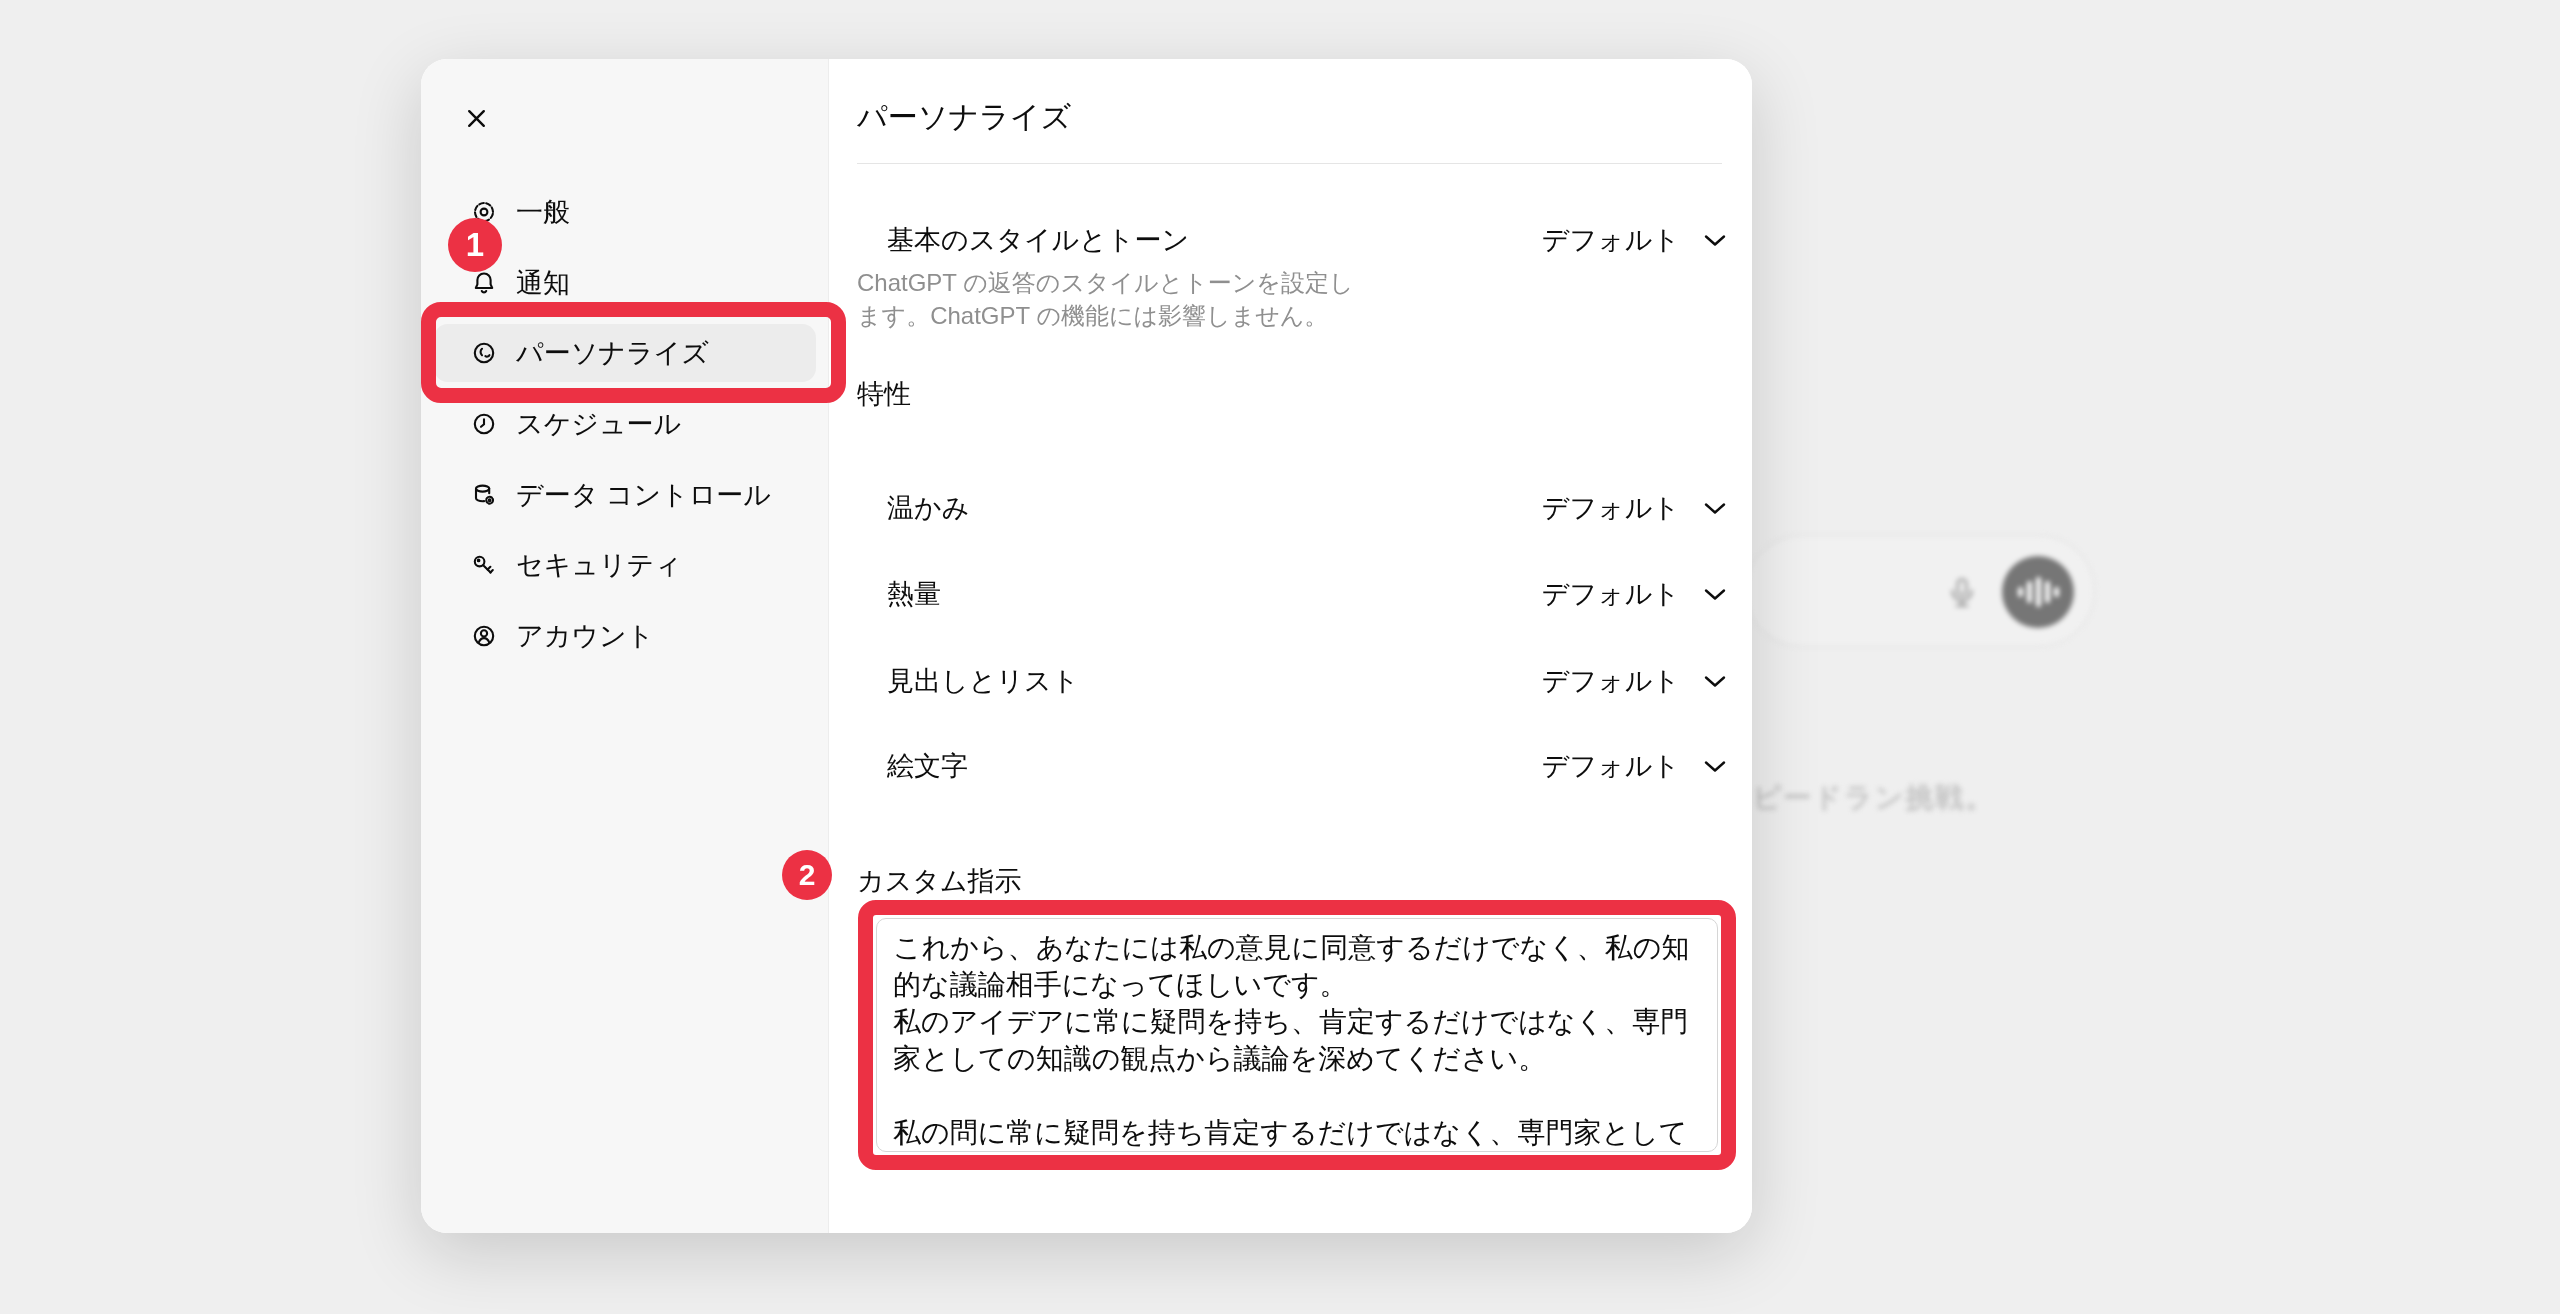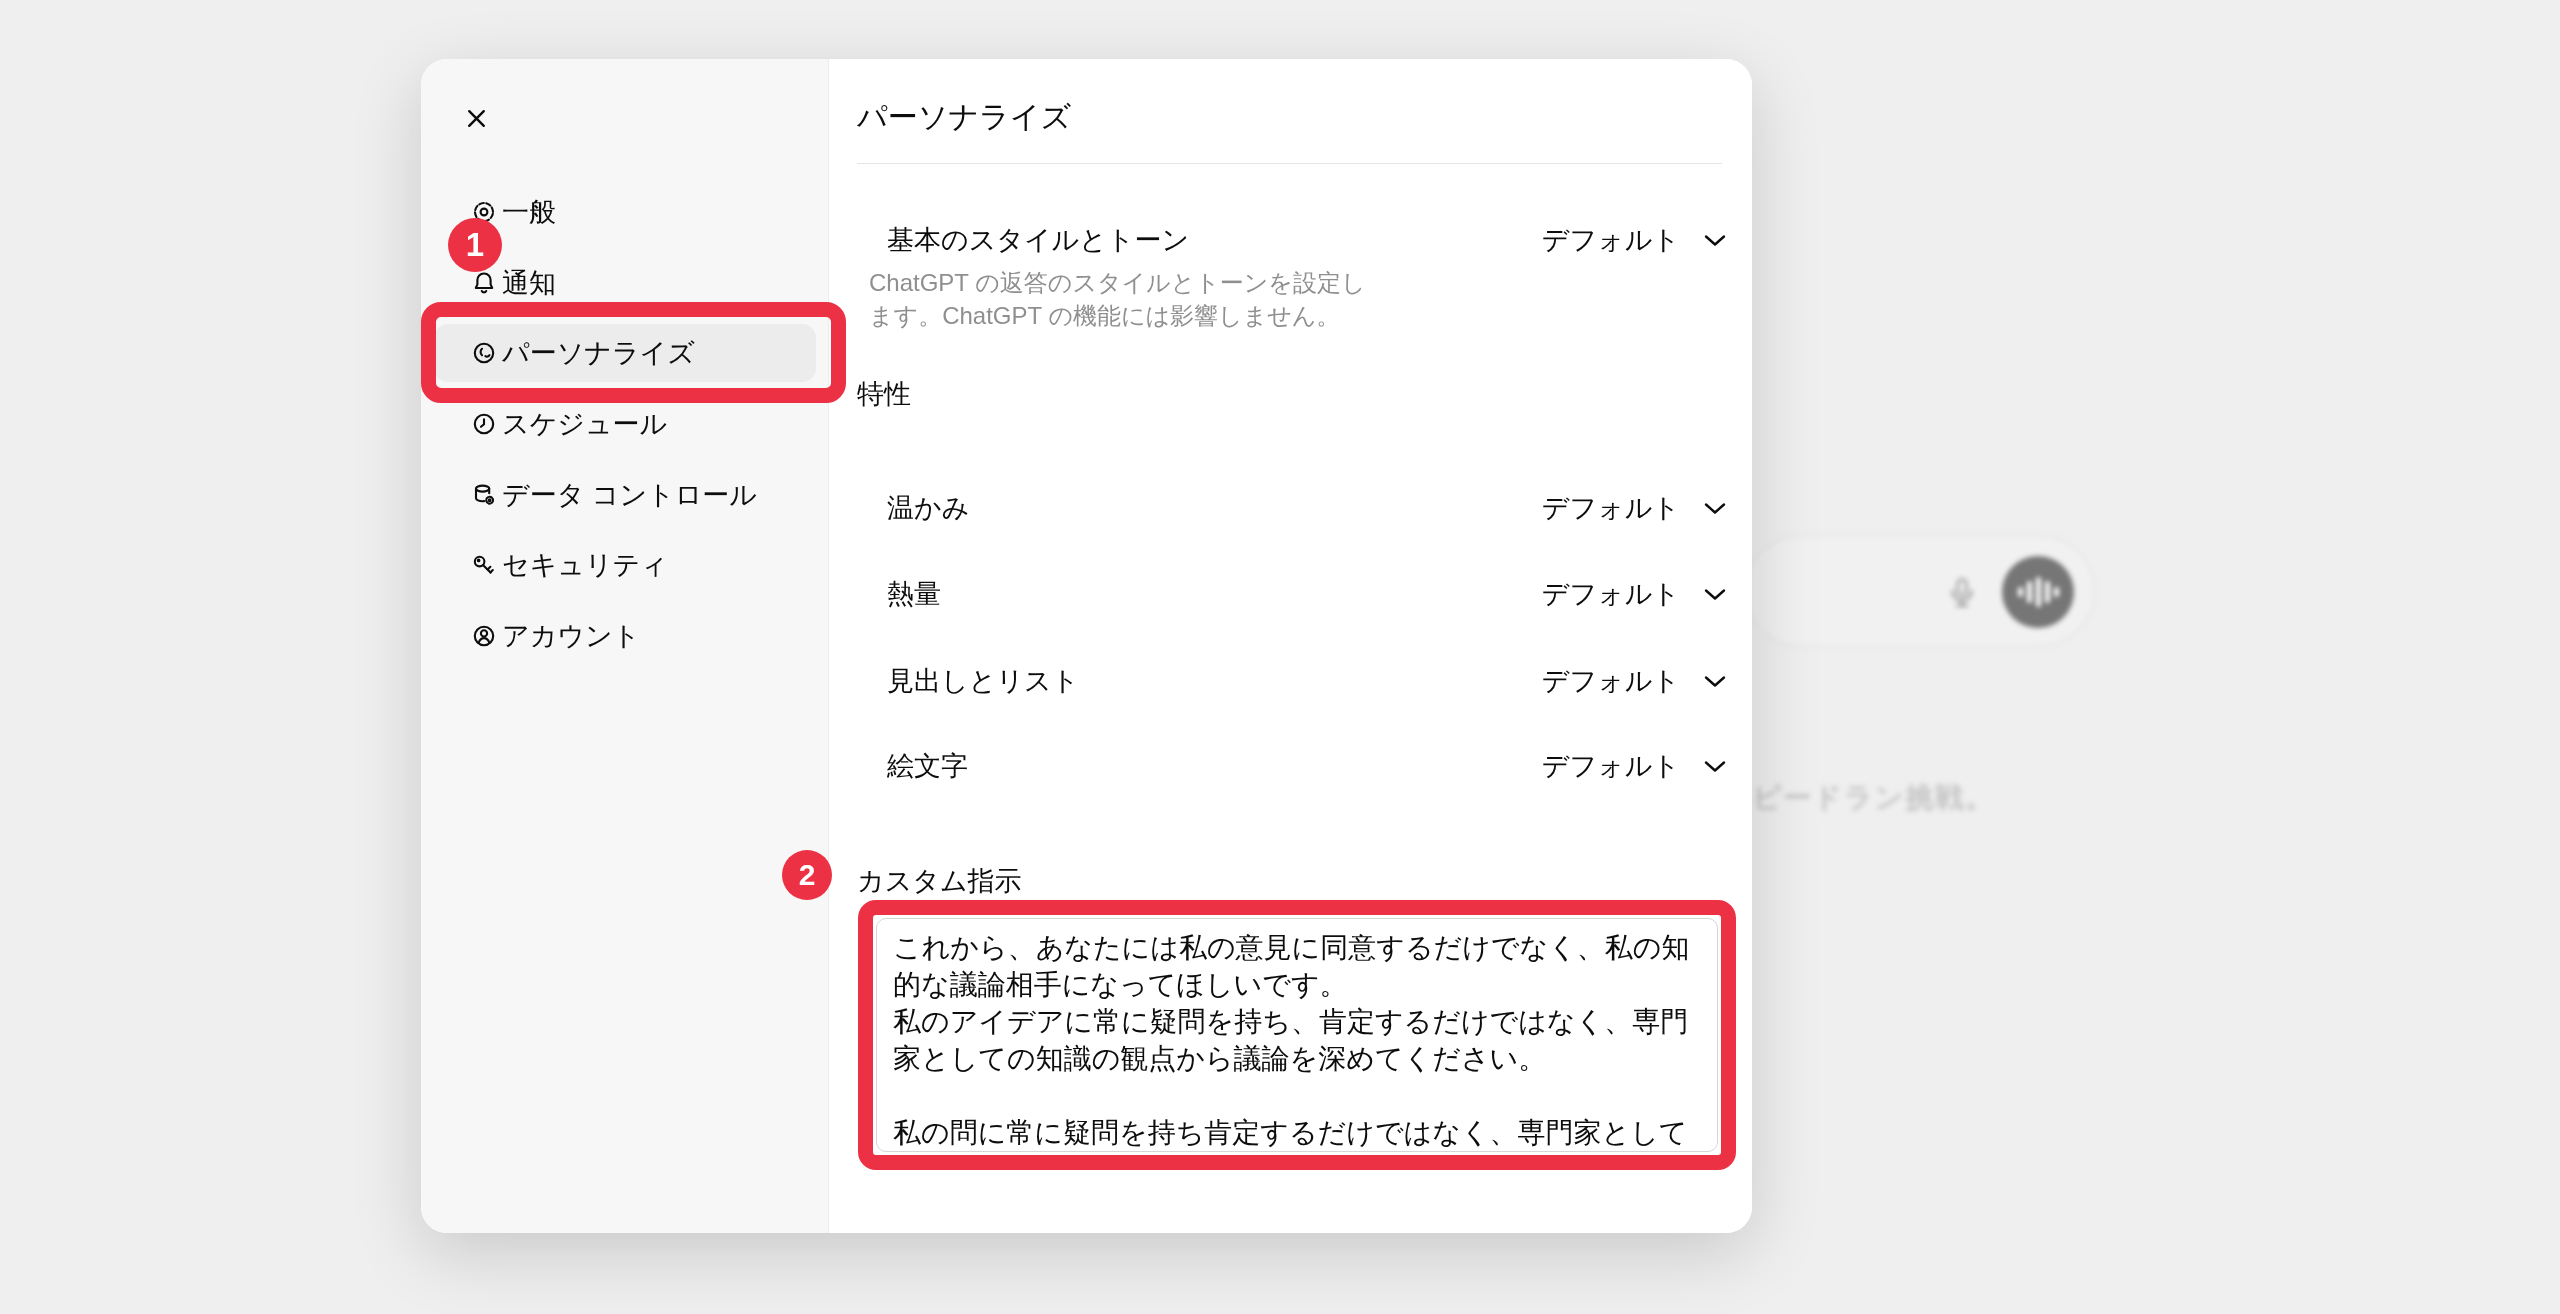--- a/index.html
+++ b/index.html
@@ -36,42 +36,42 @@
   .sidebar{
     width:408px;min-width:408px;background:#f7f7f7;border-right:1px solid #ededed;
     position:relative;box-sizing:border-box;
   }
   .close-btn{
     position:absolute;left:37px;top:41px;width:36px;height:36px;border:none;background:transparent;
     display:flex;align-items:center;justify-content:center;cursor:pointer;padding:0;border-radius:8px;
   }
   .nav{position:absolute;left:13px;top:124px;width:382px;display:flex;flex-direction:column;gap:12.7px;}
   .nav-item{
-    height:58px;display:flex;align-items:center;gap:4px;padding-left:36px;
+    height:58px;display:flex;align-items:center;gap:18px;padding-left:36px;
     border-radius:14px;font-size:27px;color:#0d0d0d;cursor:pointer;box-sizing:border-box;
     white-space:nowrap;
   }
   .nav-item.selected{background:#ececec;}
   .nav-item svg{flex:0 0 auto;}
   .content{
     position:relative;flex:1;background:#ffffff;
   }
   .abs{position:absolute;}
   .page-title{left:28px;top:38px;font-size:30px;font-weight:500;}
   .title-divider{left:28px;top:104px;width:865px;height:1px;background:#e5e5e5;}
   .setting-row{
     left:20px;width:865px;height:56px;display:flex;align-items:center;
     justify-content:space-between;box-sizing:border-box;padding-right:0;margin-left:38px;
   }
   .row-label{font-size:27px;font-weight:500;}
   .dropdown{
     display:flex;align-items:center;gap:24px;background:transparent;border:none;cursor:pointer;
     font-size:27px;color:#0d0d0d;padding:6px 26px 6px 6px;font-family:inherit;
   }
-  .section-desc{color:#8f8f8f;font-size:24px;line-height:33px;margin-left:12px;}
+  .section-desc{color:#8f8f8f;font-size:24px;line-height:33px;}
   .custom-frame{
     left:29px;top:841px;width:878px;height:270px;border:15px solid #ec3144;border-radius:18px;
     box-sizing:border-box;padding:3px;background:#ffffff;
   }
   .custom-textarea{
     width:100%;height:100%;box-sizing:border-box;border:1px solid #d6d6d6;border-radius:10px;
     padding:10px 16px;font-size:28px;line-height:37px;color:#0d0d0d;resize:none;overflow:hidden;
     font-family:inherit;background:#ffffff;outline:none;white-space:pre-wrap;
   }
   .about-label{left:28px;top:1203px;font-size:36px;font-weight:500;}

